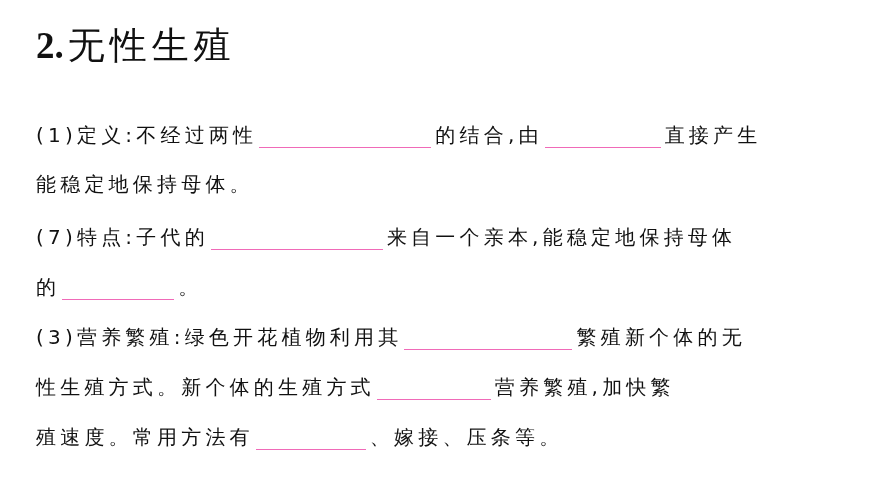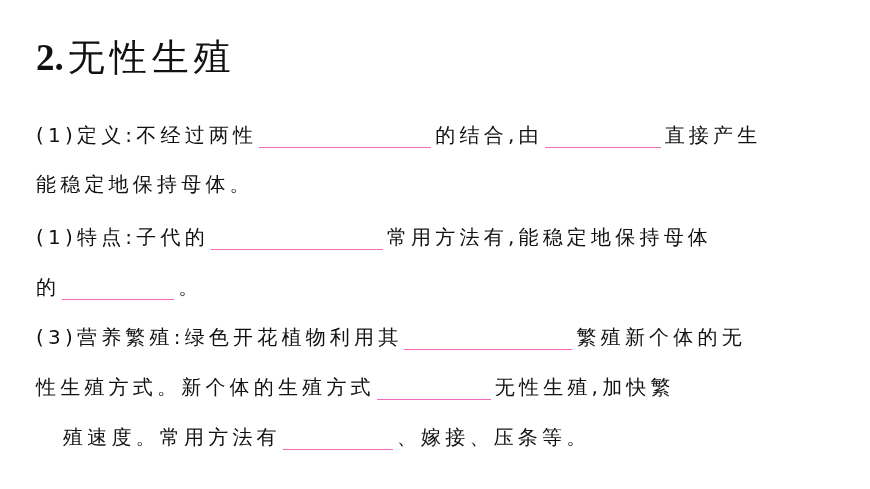--- a/index.html
+++ b/index.html
@@ -1,18 +1,18 @@
 <!DOCTYPE html>
 <html><head>
 <meta charset="utf-8">
 <style>
   html, body { margin: 0; padding: 0; background: #ffffff; }
   body { width: 870px; height: 489px; overflow: hidden; position: relative;
          font-family: "DejaVu Sans", "Liberation Sans", sans-serif; color: #111; }
-  .title { position: absolute; left: 36px; top: 36px; font-size: 37px; line-height: 44px;
+  .title { position: absolute; left: 36px; top: 24px; font-size: 37px; line-height: 44px;
            letter-spacing: 5px; font-weight: normal; white-space: nowrap; }
   .title .num { font-family: "Liberation Serif", "DejaVu Serif", serif; font-weight: bold; letter-spacing: 0; margin-right: 4px; }
   .line { position: absolute; left: 36px; font-size: 20px; line-height: 34px; letter-spacing: 4.2px;
           white-space: nowrap; }
   .blank { display: inline-block; border-bottom: 1.5px solid #f06ab8; height: 28px; vertical-align: -6px; margin: 0 4px 0 2px; }
   .b1 { width: 172px; } .b2 { width: 116px; } .b3 { width: 172px; } .b4 { width: 112px; }
   .b5 { width: 168px; } .b6 { width: 114px; } .b7 { width: 110px; }
 </style>
 </head>
 <body>
@@ -22,27 +22,27 @@
 </div>
 
 <div class="line" style="top:118px;">
   <span>(1)定义:</span><span>不经过两性</span><span class="blank b1"></span><span>的结合,由</span><span class="blank b2"></span><span>直接产生</span>
 </div>
 <div class="line" style="top:167px;">
   <span>能稳定地保持母体。</span>
 </div>
 
 <div class="line" style="top:220px;">
-  <span>(1)特点:</span><span>子代的</span><span class="blank b3"></span><span>常用方法有,能稳定地保持母体</span>
+  <span>(7)特点:</span><span>子代的</span><span class="blank b3"></span><span>来自一个亲本,能稳定地保持母体</span>
 </div>
 <div class="line" style="top:270px;">
   <span>的</span><span class="blank b4"></span><span>。</span>
 </div>
 
 <div class="line" style="top:320px;">
   <span>(3)营养繁殖:</span><span>绿色开花植物利用其</span><span class="blank b5"></span><span>繁殖新个体的无</span>
 </div>
 <div class="line" style="top:370px;">
-  <span>性生殖方式。新个体的生殖方式</span><span class="blank b6"></span><span>无性生殖,加快繁</span>
+  <span>性生殖方式。新个体的生殖方式</span><span class="blank b6"></span><span>营养繁殖,加快繁</span>
 </div>
-<div class="line" style="top:420px;margin-left:27px;">
+<div class="line" style="top:420px;">
   <span>殖速度。常用方法有</span><span class="blank b7"></span><span>、嫁接、压条等。</span>
 </div>
 
 </body></html>

